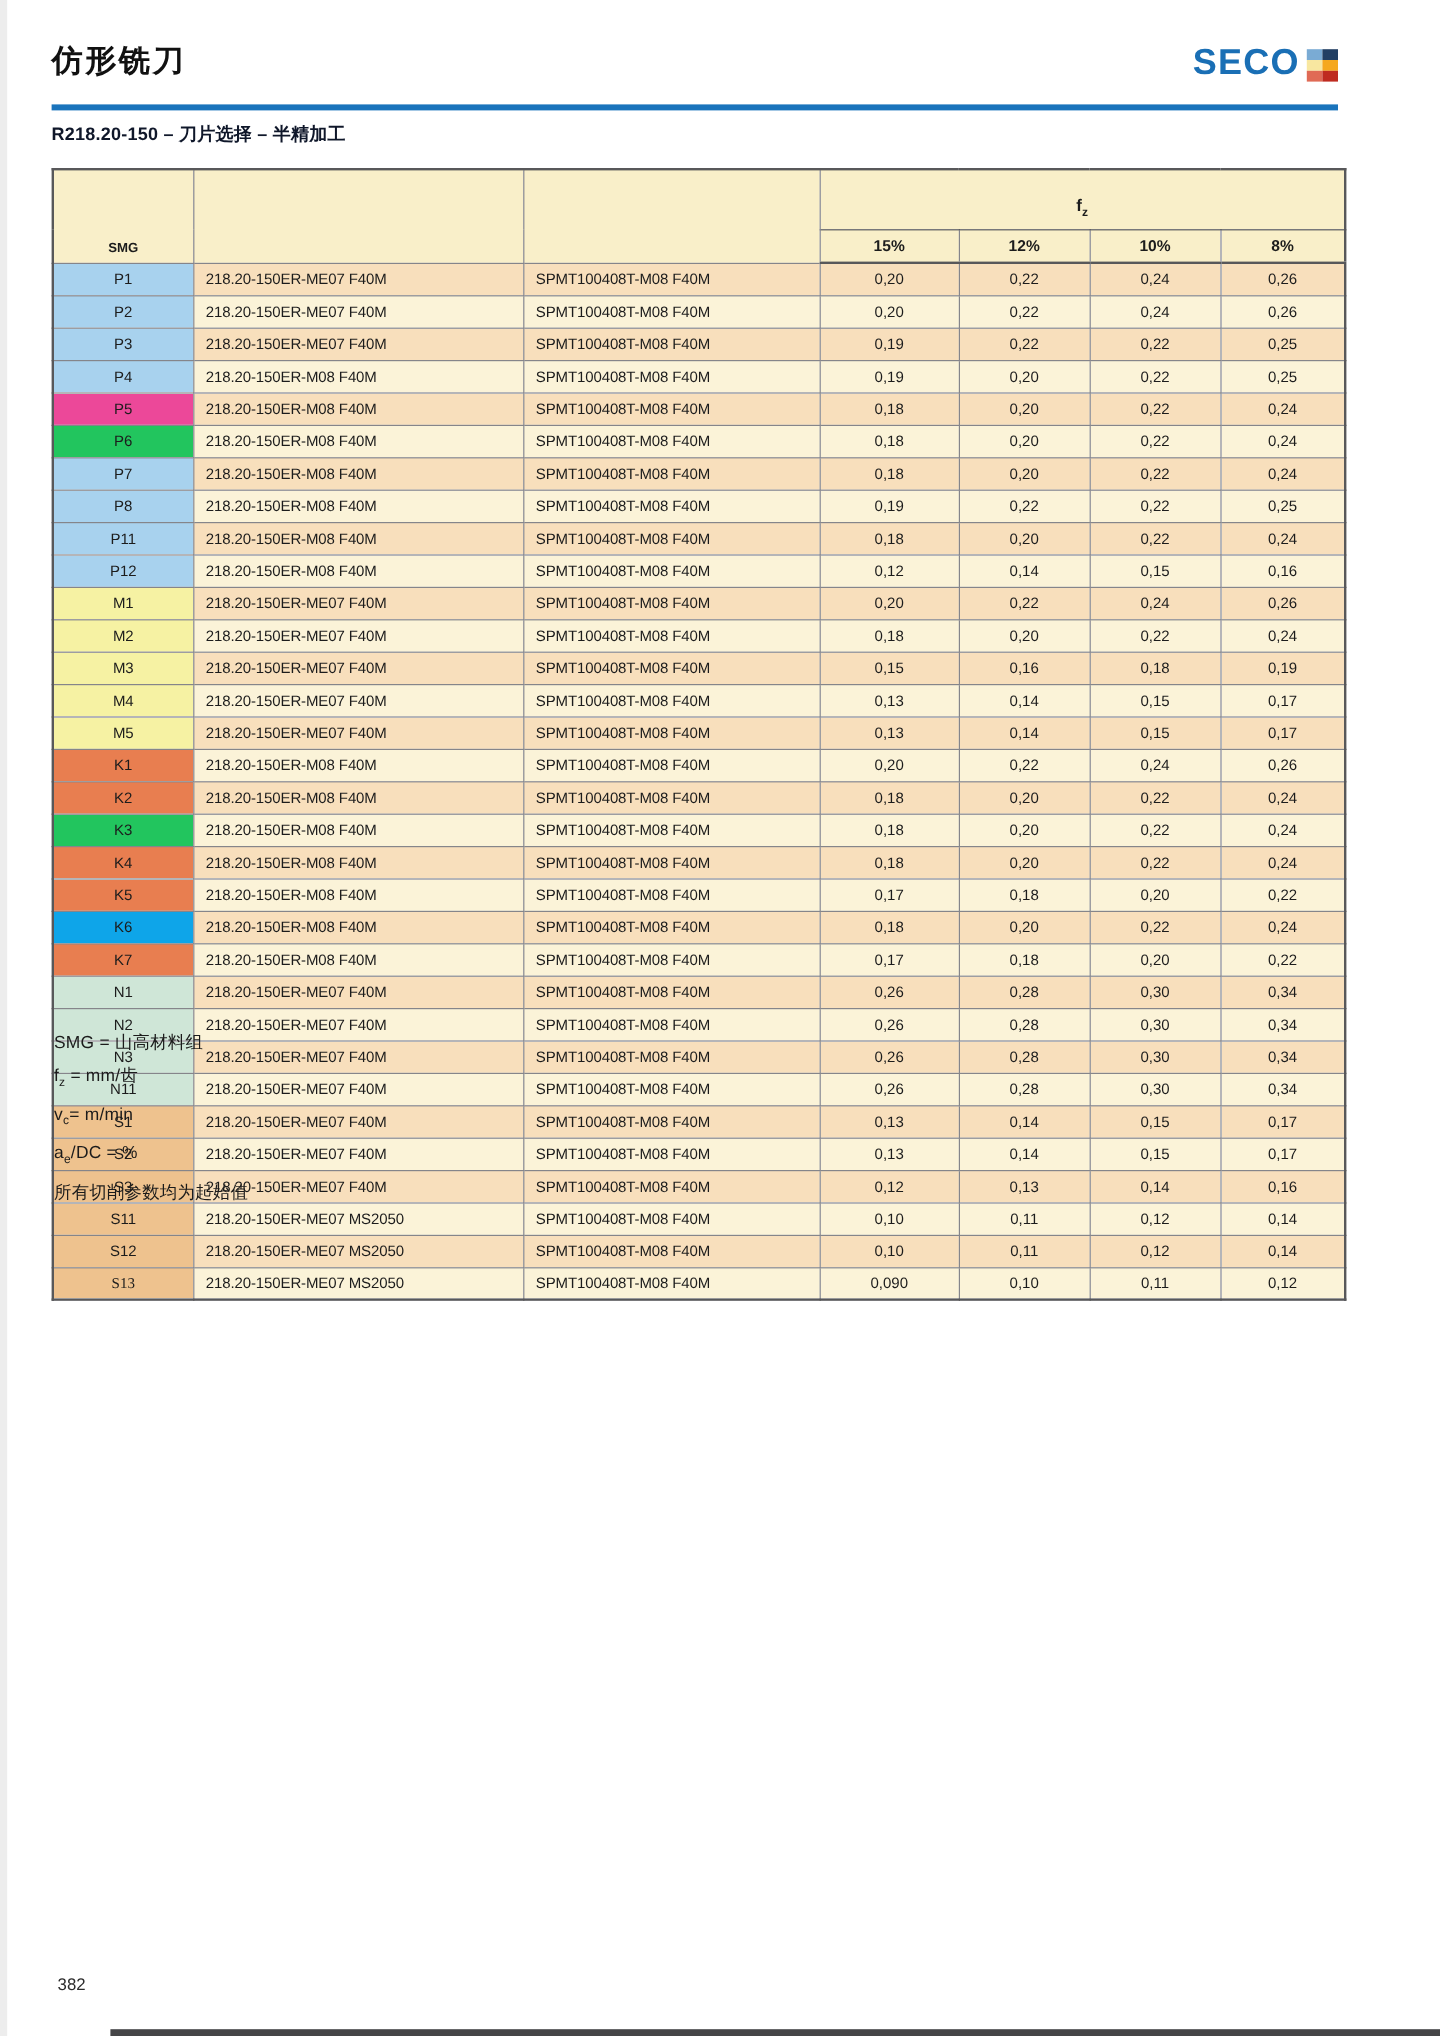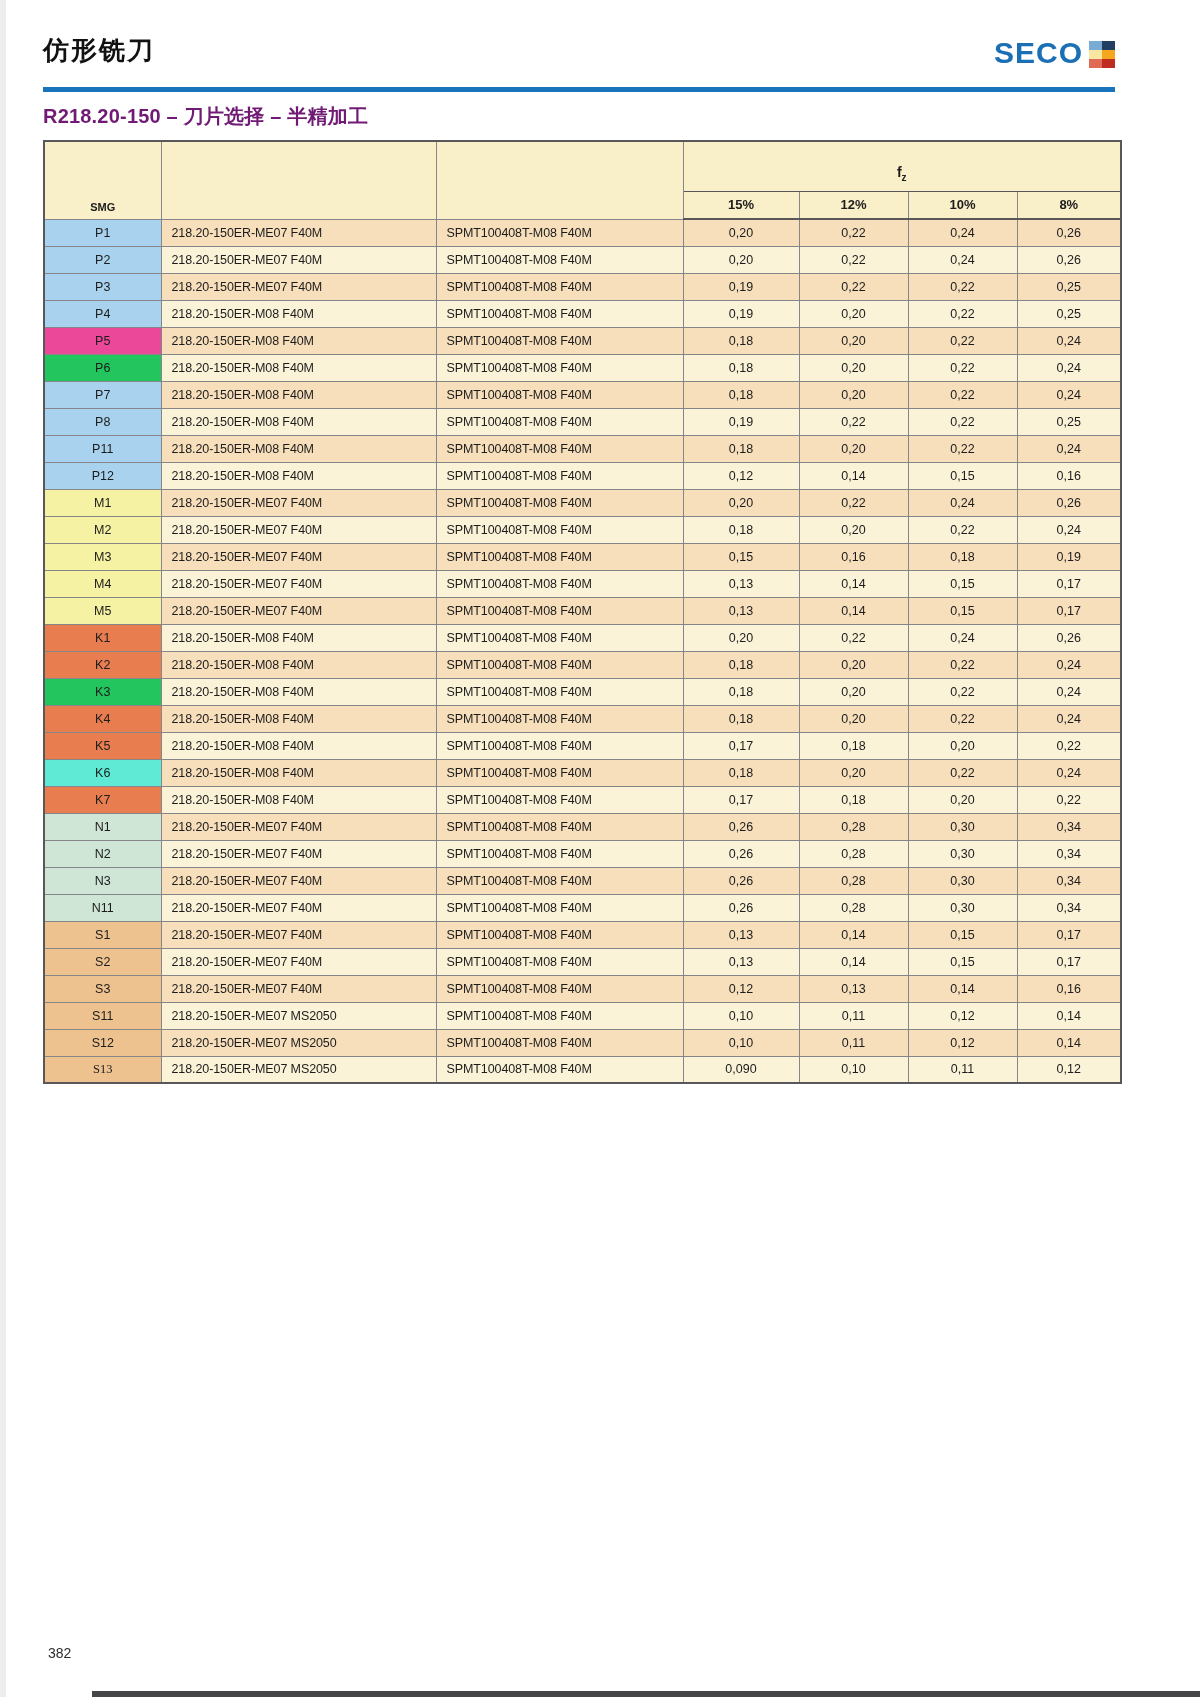--- a/index.html
+++ b/index.html
@@ -37,21 +37,21 @@
     grid-template-columns:13px 13px;
     grid-auto-rows:9px;
     margin-top:1px;
   }
   .rule {
     position:absolute; left:43px; top:87px;
     width:1072px; height:5px; background:#1a74bc;
   }
   .subtitle {
     position:absolute; left:43px; top:103px;
-    font-size:20px; font-weight:bold; color:#701a75; letter-spacing:0.2px;
+    font-size:15px; font-weight:bold; color:#0f172a; letter-spacing:0.2px;
   }
   .spec-table {
     position:absolute; left:43px; top:140px;
     width:1077px;
     border-collapse:collapse; table-layout:fixed;
     font-size:12.5px;
   }
   .spec-table th, .spec-table td {
     border:1px solid #85858a;
     color:#1c1c1c;
@@ -307,21 +307,21 @@
         <tr>
           <td class="smg-cell" style="background: rgb(232, 126, 80);">K5</td>
           <td class="text-cell">218.20-150ER-M08 F40M</td>
           <td class="text-cell">SPMT100408T-M08 F40M</td>
           <td class="val-cell">0,17</td>
           <td class="val-cell">0,18</td>
           <td class="val-cell">0,20</td>
           <td class="val-cell">0,22</td>
         </tr>
         <tr>
-          <td class="smg-cell" style="background: #5eead4; text-align: center;">K6</td>
+          <td class="smg-cell" style="background: #0ea5e9; text-align: center;">K6</td>
           <td class="text-cell">218.20-150ER-M08 F40M</td>
           <td class="text-cell">SPMT100408T-M08 F40M</td>
           <td class="val-cell">0,18</td>
           <td class="val-cell">0,20</td>
           <td class="val-cell">0,22</td>
           <td class="val-cell">0,24</td>
         </tr>
         <tr>
           <td class="smg-cell" style="background: rgb(232, 126, 80);">K7</td>
           <td class="text-cell">218.20-150ER-M08 F40M</td>
@@ -417,18 +417,25 @@
           <td class="text-cell">218.20-150ER-ME07 MS2050</td>
           <td class="text-cell">SPMT100408T-M08 F40M</td>
           <td class="val-cell">0,090</td>
           <td class="val-cell">0,10</td>
           <td class="val-cell">0,11</td>
           <td class="val-cell">0,12</td>
         </tr>
       </tbody>
   </table>
 
+  <div class="legend">
+      <div class="legend-line">SMG = 山高材料组</div>
+      <div class="legend-line">f<sub>z</sub> = mm/齿</div>
+      <div class="legend-line">v<sub>c</sub>= m/min</div>
+      <div class="legend-line">a<sub>e</sub>/DC = %</div>
+      <div class="legend-line">所有切削参数均为起始值</div>
+    </div>
 
   <div class="page-number">382</div>
 
   <div class="bottom-bar"></div>
 
 </div>
 
 </body></html>

